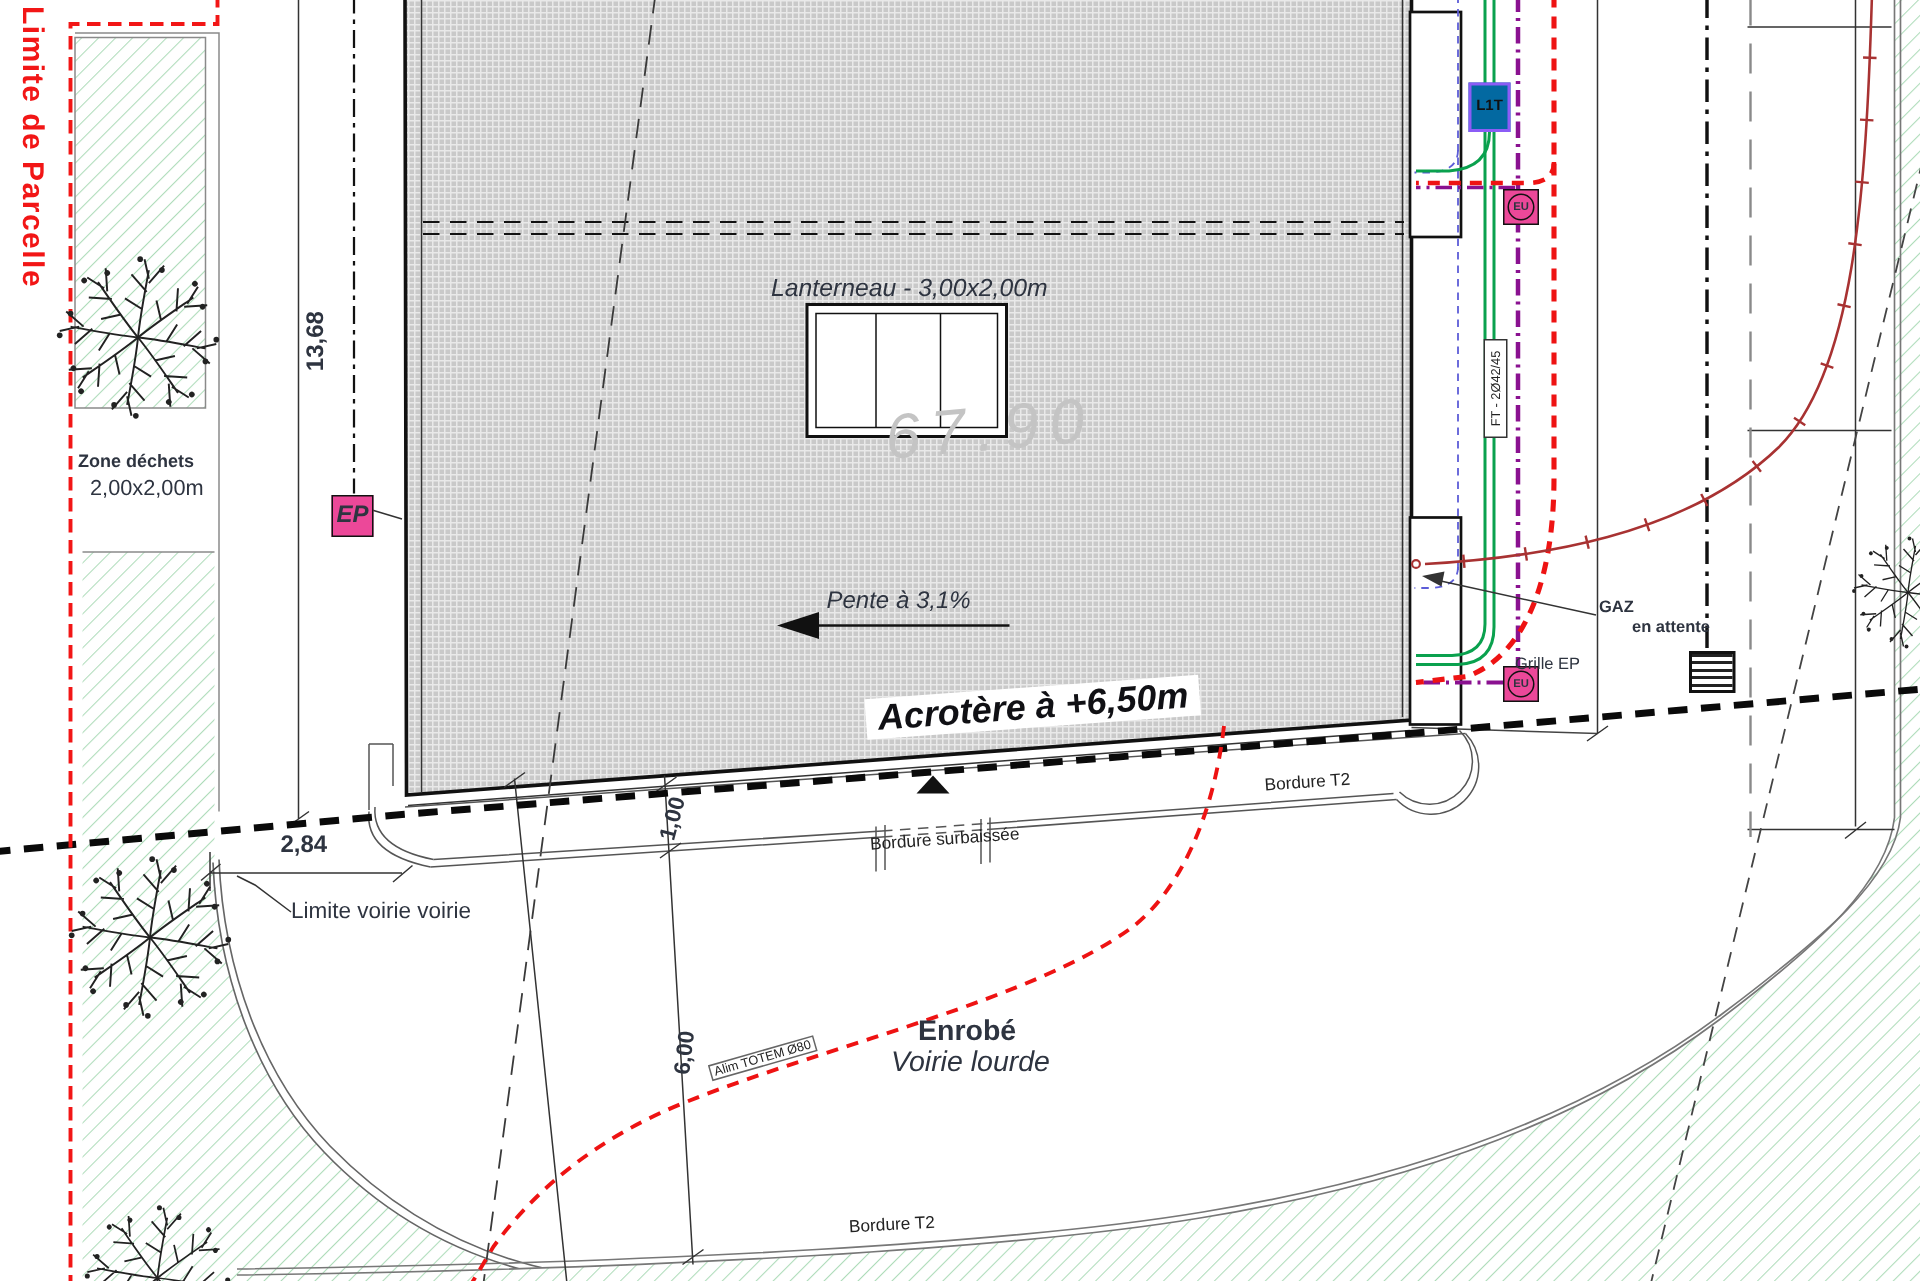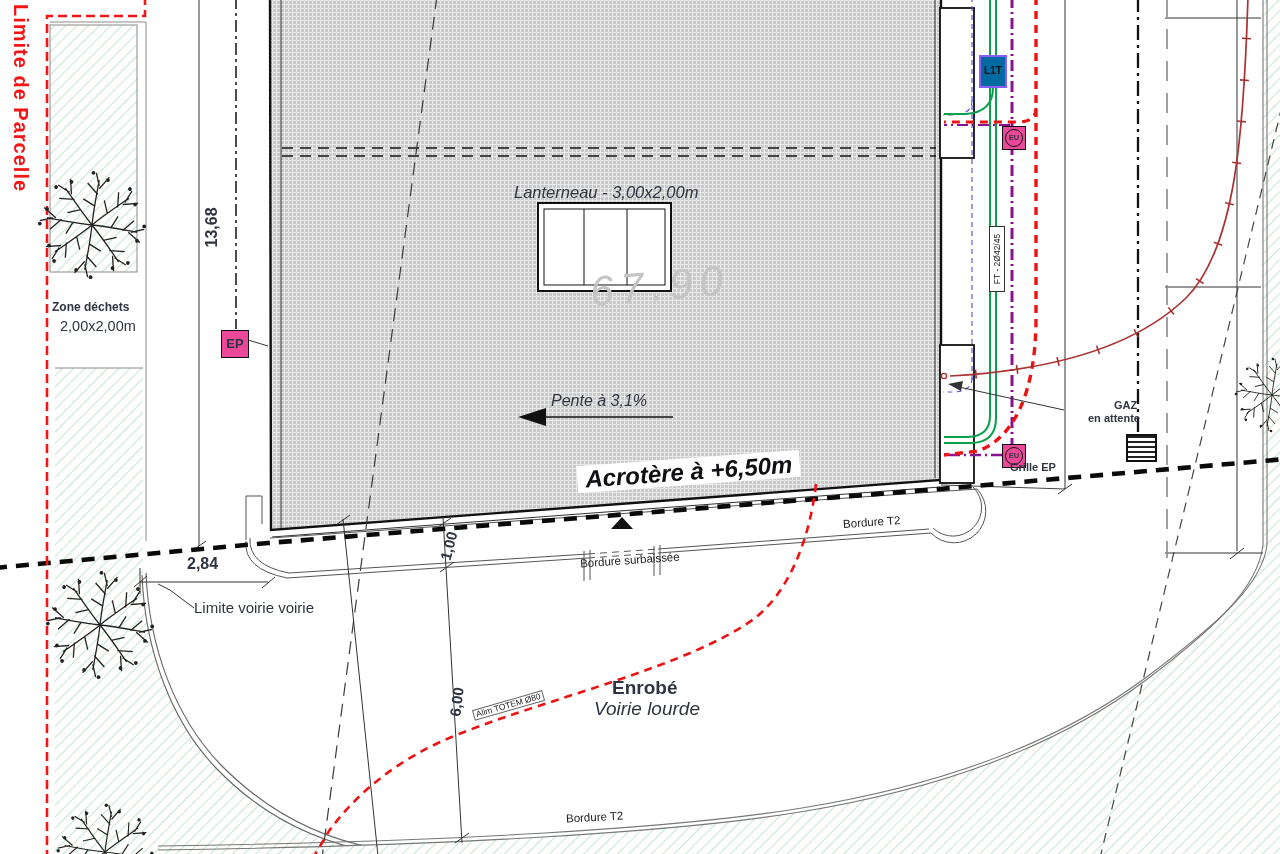--- a/index.html
+++ b/index.html
@@ -10,35 +10,35 @@
   .b{font-weight:bold;}
   .i{font-style:italic;}
   .red{color:#f21616;}
   .vert{writing-mode:vertical-rl;}
   .ctr{display:flex;align-items:center;justify-content:center;}
   .wbox{background:#ec4899;border:1.6px solid #111;}
   .lbl-limite-parcelle{left:10px;top:4px;height:180px;font-size:20px;font-weight:bold;letter-spacing:1px;}
   .lbl-1368{left:186px;top:219px;width:52px;font-size:16px;font-weight:bold;text-align:center;transform:rotate(-90deg);}
   .lbl-zd1{left:52px;top:301px;font-size:12px;}
   .lbl-zd2{left:60px;top:319px;font-size:14.5px;}
-  .ep-box{left:221px;top:330px;width:26px;height:26px;font-size:13px;font-weight:bold;}
+  .ep-box{left:221px;top:330px;width:26px;height:26px;font-size:16px;font-weight:bold;font-style:italic;}
   .lbl-lant{left:514px;top:184px;font-size:16.5px;}
   .lbl-wm{left:590px;top:264px;font-size:42px;font-style:italic;color:#c4c4c4;letter-spacing:7px;transform:rotate(-5deg);}
   .lbl-cellule{left:509px;top:340px;font-size:27px;letter-spacing:2px;color:#0d0d12;}
   .lbl-pente{left:551px;top:393px;font-size:16px;}
   .lbl-acro{left:577px;top:458px;font-size:24px;background:#fff;padding:1px 8px;color:#101014;transform:rotate(-4.2deg);}
   .l1t-box{left:979px;top:55px;width:24px;height:29px;background:#0369a1;border:2px solid #8b5cf6;font-size:10px;font-weight:bold;color:#111;}
   .ft-box{left:964px;top:251px;width:64px;height:14px;background:#fff;border:1px solid #333;font-size:8.5px;color:#222;transform:rotate(-90deg);}
   .eu-box{width:22px;height:22px;}
   .eu1{left:1002px;top:126px;}
   .eu2{left:1002px;top:444px;}
   .eu-circ{width:16px;height:16px;border:1px solid #111;border-radius:50%;font-size:7.5px;font-weight:bold;display:flex;align-items:center;justify-content:center;}
-  .lbl-gaz{left:1066px;top:400px;font-size:11px;font-weight:bold;margin-left:48px;}
+  .lbl-gaz{left:1066px;top:400px;font-size:11px;font-weight:bold;}
   .lbl-gaz2{left:1088px;top:413px;font-size:11px;font-weight:bold;}
-  .lbl-grille{left:1010px;top:438px;font-size:11px;font-weight:bold;margin-top:24px;}
+  .lbl-grille{left:1010px;top:438px;font-size:11px;font-weight:normal;}
   .grille-sym{left:1126px;top:434px;width:27px;height:24px;border:2px solid #111;
       background:repeating-linear-gradient(180deg,#222 0 2px,#fff 2px 5px);}
   .lbl-bt2top{left:843px;top:516px;font-size:11.5px;transform:rotate(-4deg);color:#222;}
   .lbl-bsurb{left:580px;top:554px;font-size:11.5px;transform:rotate(-4deg);color:#222;}
   .lbl-284{left:187px;top:556px;font-size:16px;}
   .lbl-lvl{left:194px;top:600px;font-size:15px;}
   .lbl-100{left:428px;top:538px;width:42px;font-size:15px;font-weight:bold;text-align:center;transform:rotate(-75deg);}
   .lbl-600{left:436px;top:694px;width:42px;font-size:15px;font-weight:bold;text-align:center;transform:rotate(-83deg);}
   .lbl-enrobe{left:612px;top:678px;font-size:19px;}
   .lbl-voirie{left:594px;top:699px;font-size:19px;}

